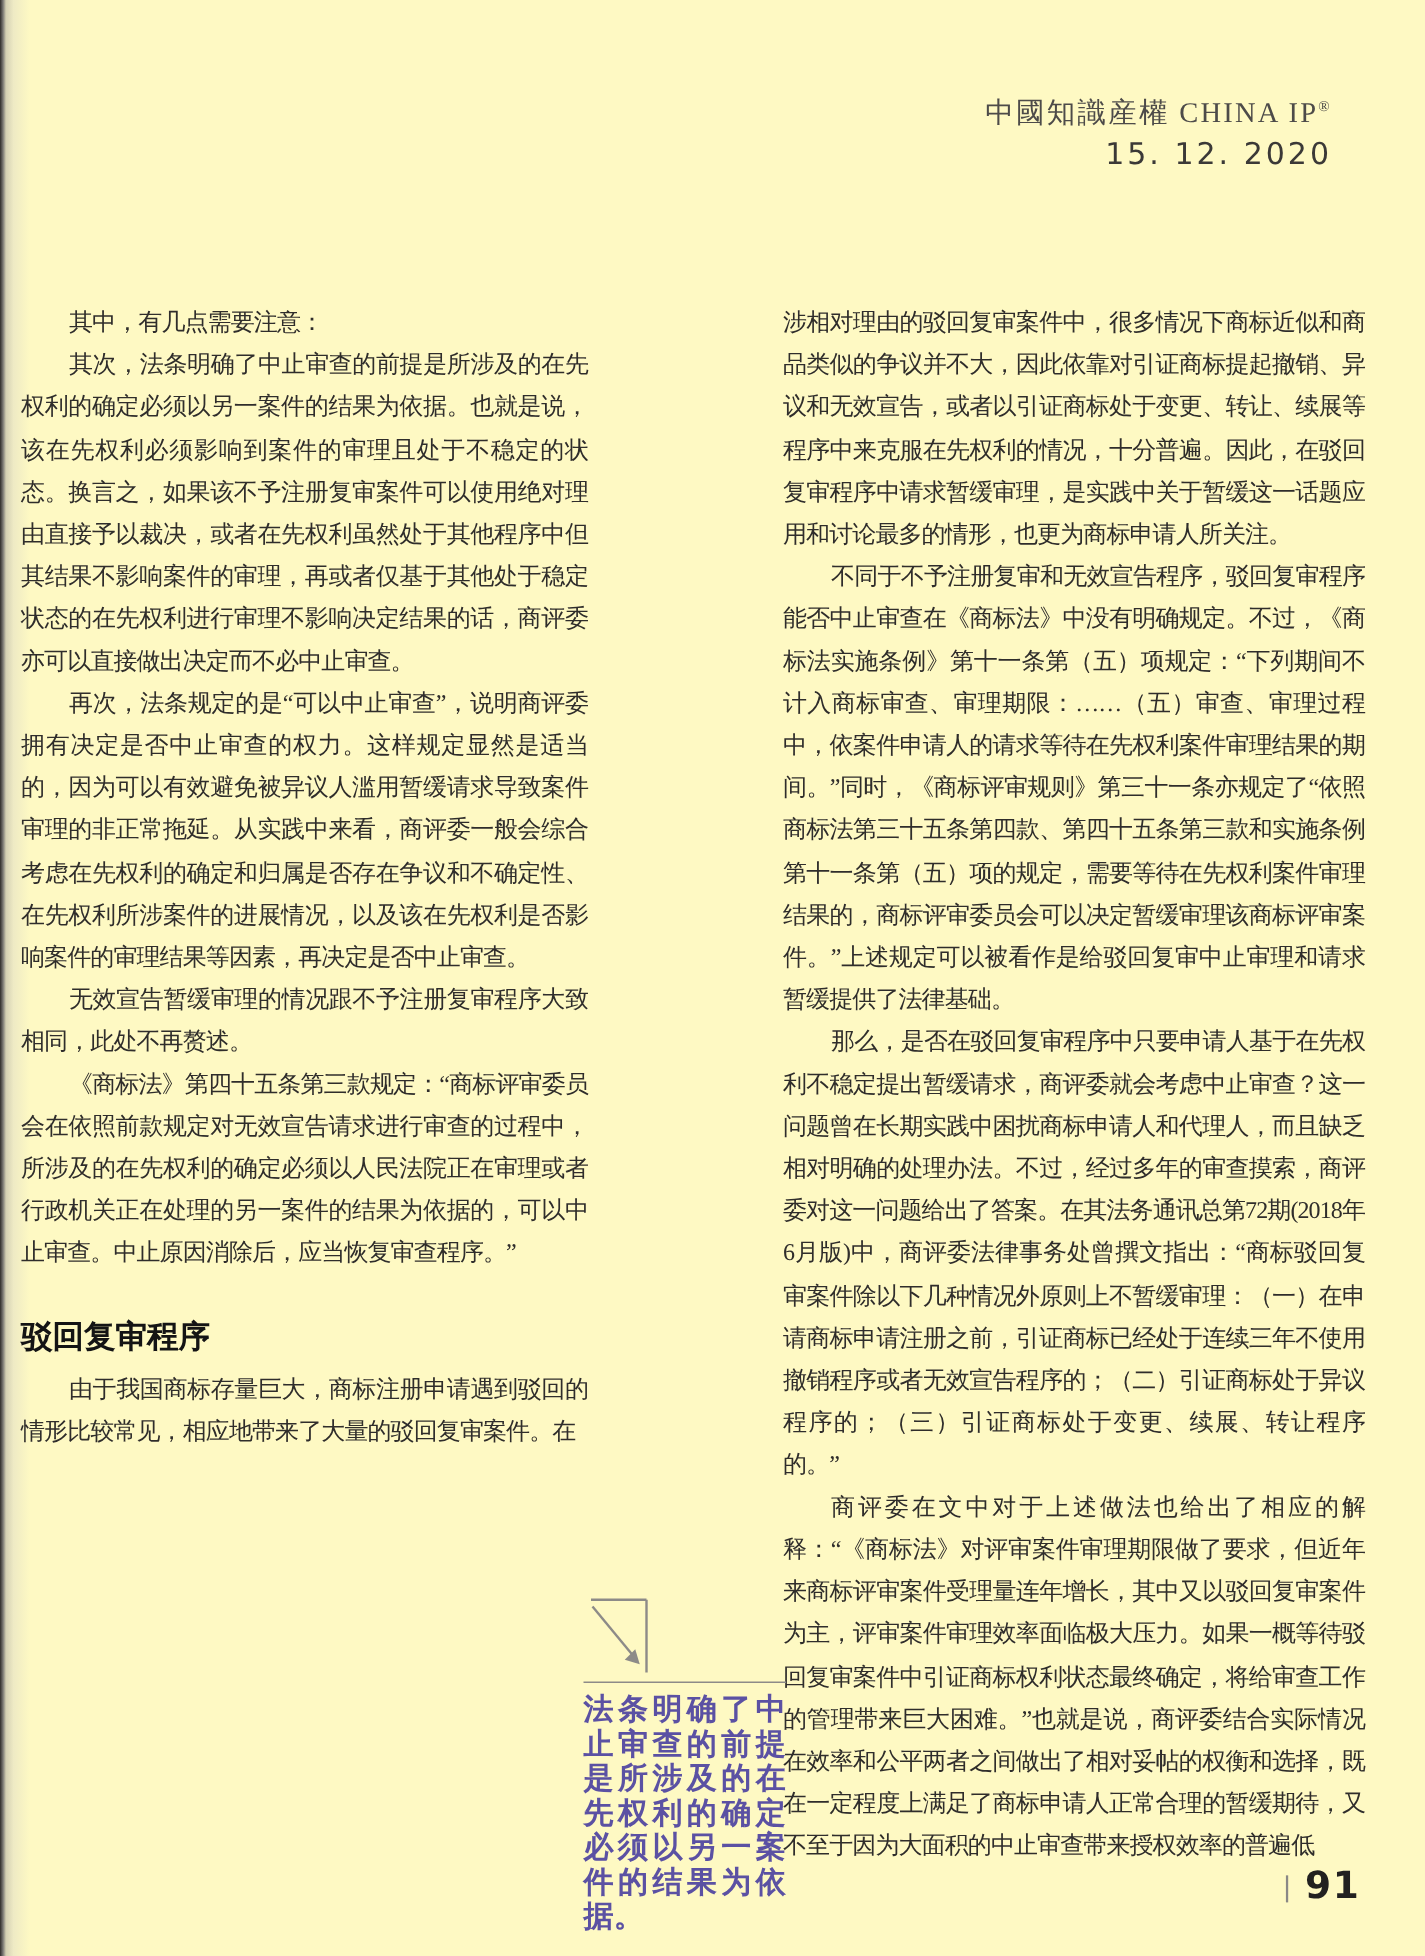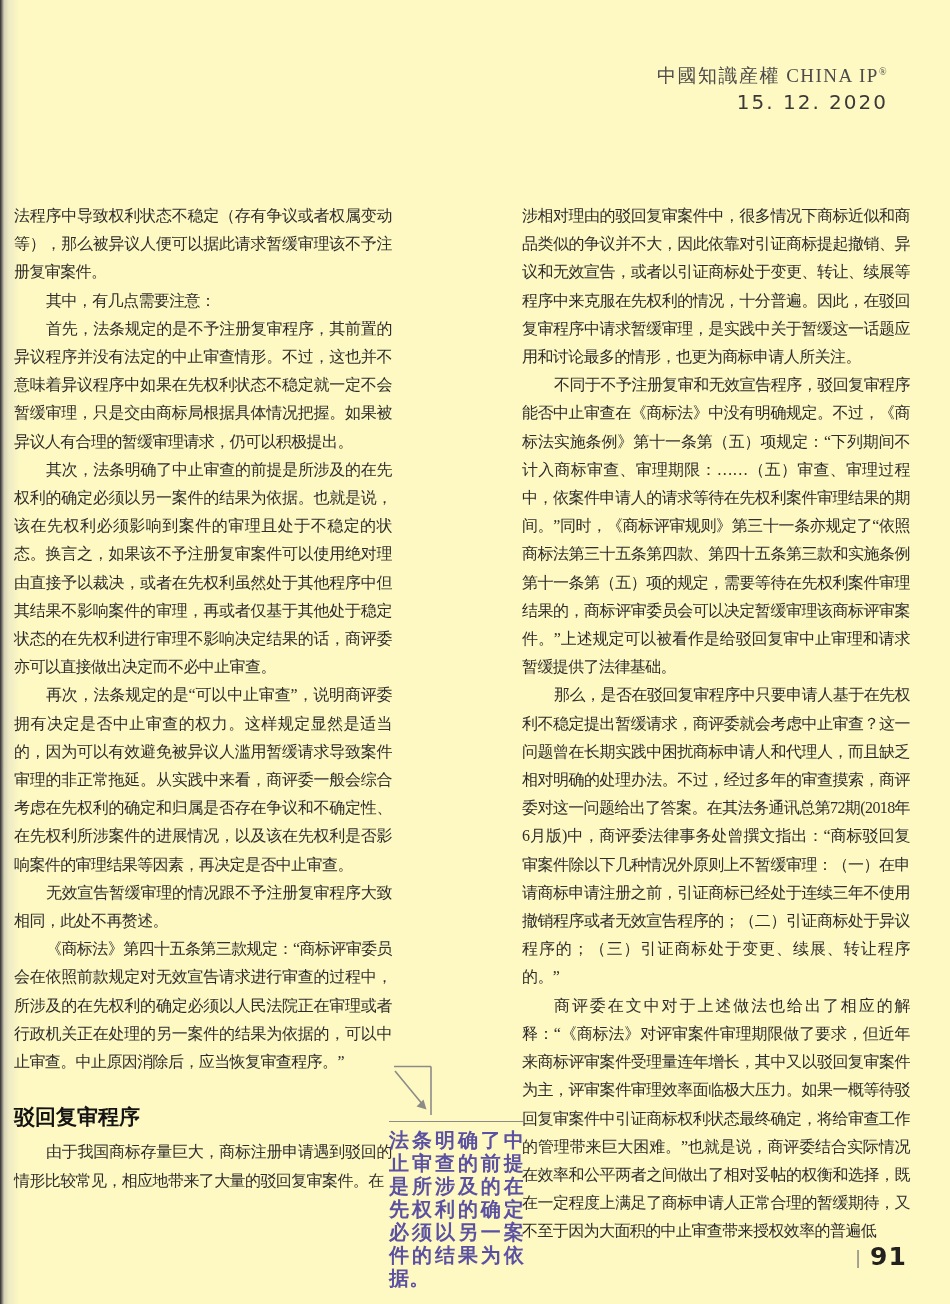--- a/index.html
+++ b/index.html
@@ -57,23 +57,21 @@
 <div class="page">
 
   <div class="edge-shadow"></div>
 
   <header class="hdr">
     <div class="mag"><span>中國知識産權 CHINA IP</span><sup>®</sup></div>
     <div class="date">15. 12. 2020</div>
   </header>
 
   <section class="col col-left">
-    <p class="no-indent">法程序中导致权利状态不稳定（存有争议或者权属变动等），那么被异议人便可以据此请求暂缓审理该不予注册复审案件。</p>
     <p>其中，有几点需要注意：</p>
-    <p>首先，法条规定的是不予注册复审程序，其前置的异议程序并没有法定的中止审查情形。不过，这也并不意味着异议程序中如果在先权利状态不稳定就一定不会暂缓审理，只是交由商标局根据具体情况把握。如果被异议人有合理的暂缓审理请求，仍可以积极提出。</p>
     <p>其次，法条明确了中止审查的前提是所涉及的在先权利的确定必须以另一案件的结果为依据。也就是说，该在先权利必须影响到案件的审理且处于不稳定的状态。换言之，如果该不予注册复审案件可以使用绝对理由直接予以裁决，或者在先权利虽然处于其他程序中但其结果不影响案件的审理，再或者仅基于其他处于稳定状态的在先权利进行审理不影响决定结果的话，商评委亦可以直接做出决定而不必中止审查。</p>
     <p>再次，法条规定的是“可以中止审查”，说明商评委拥有决定是否中止审查的权力。这样规定显然是适当的，因为可以有效避免被异议人滥用暂缓请求导致案件审理的非正常拖延。从实践中来看，商评委一般会综合考虑在先权利的确定和归属是否存在争议和不确定性、在先权利所涉案件的进展情况，以及该在先权利是否影响案件的审理结果等因素，再决定是否中止审查。</p>
 
     <p>无效宣告暂缓审理的情况跟不予注册复审程序大致相同，此处不再赘述。</p>
     <p>《商标法》第四十五条第三款规定：“商标评审委员会在依照前款规定对无效宣告请求进行审查的过程中，所涉及的在先权利的确定必须以人民法院正在审理或者行政机关正在处理的另一案件的结果为依据的，可以中止审查。中止原因消除后，应当恢复审查程序。”</p>
 
     <h2>驳回复审程序</h2>
     <p>由于我国商标存量巨大，商标注册申请遇到驳回的情形比较常见，相应地带来了大量的驳回复审案件。在</p>
   </section>
 

